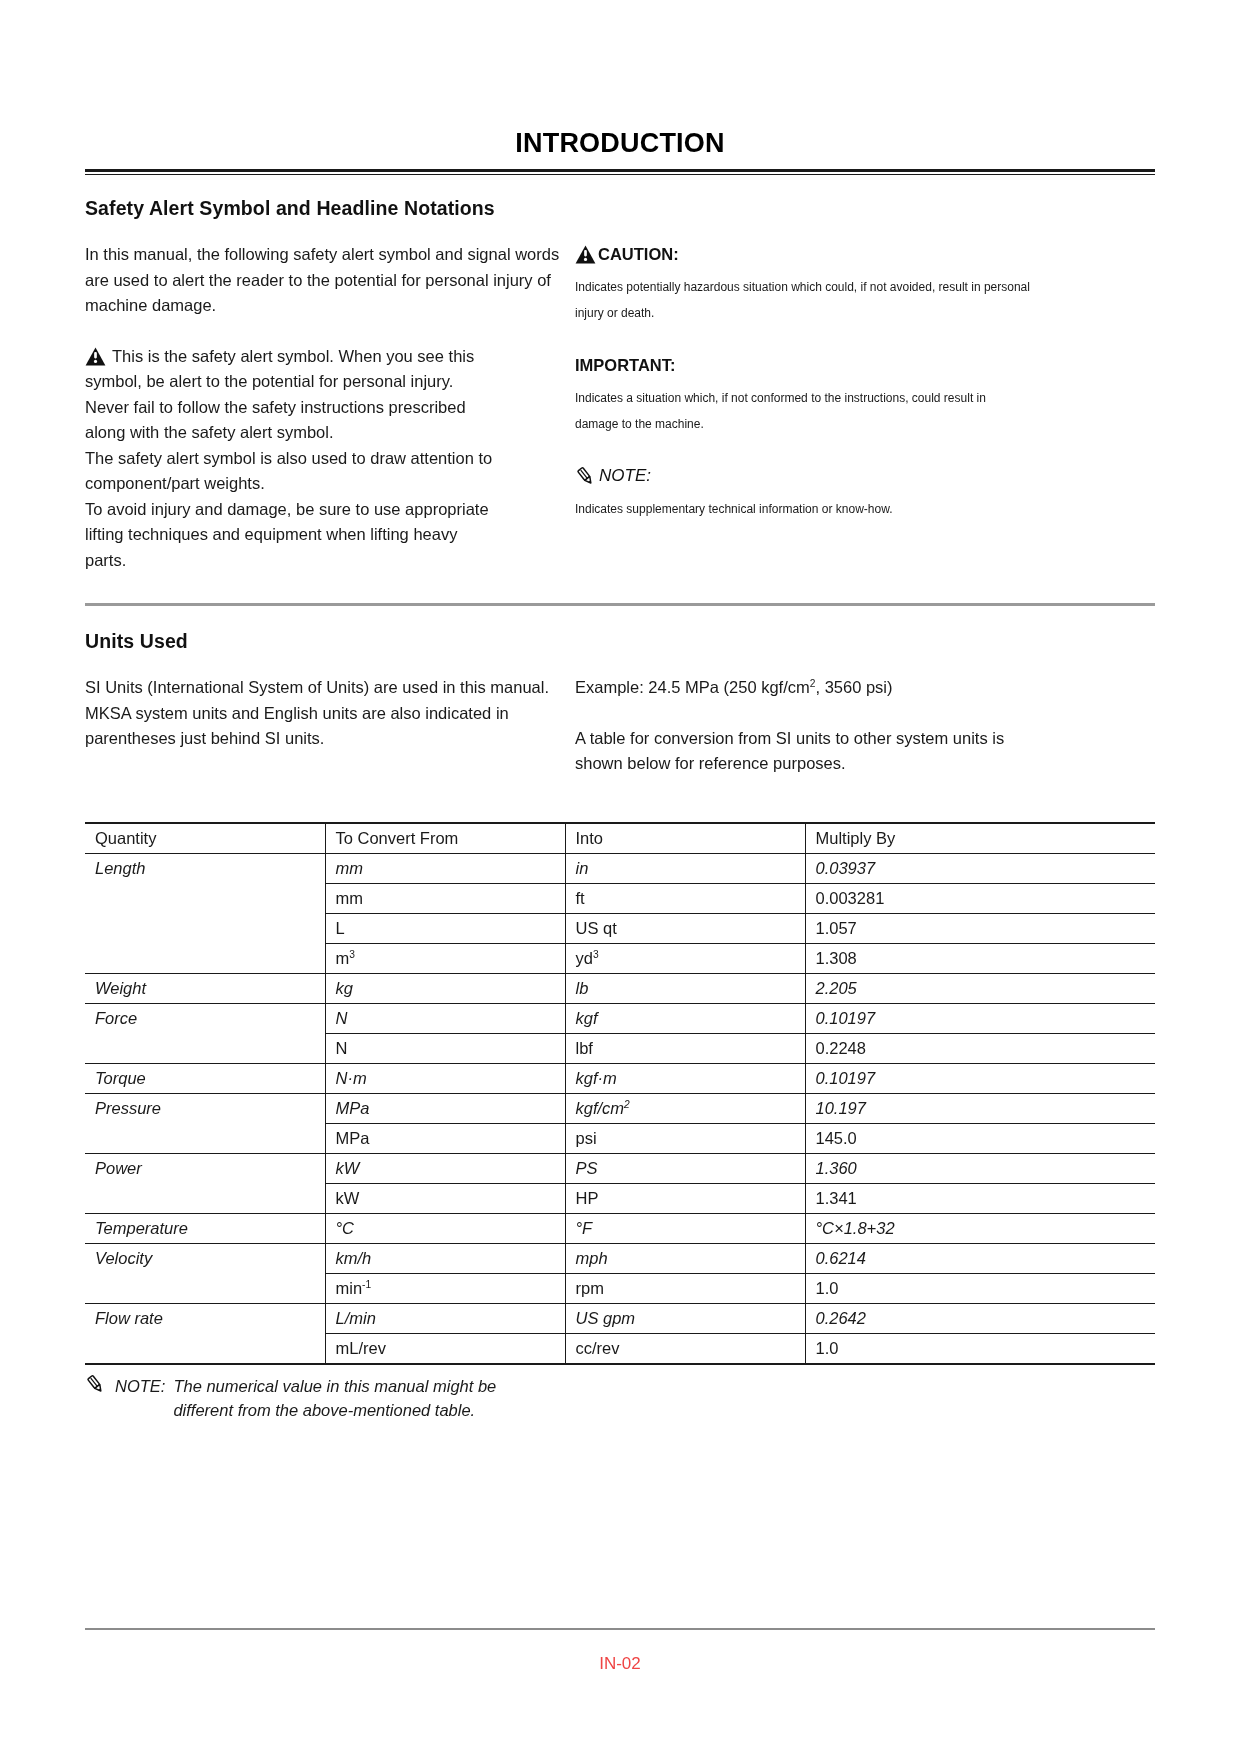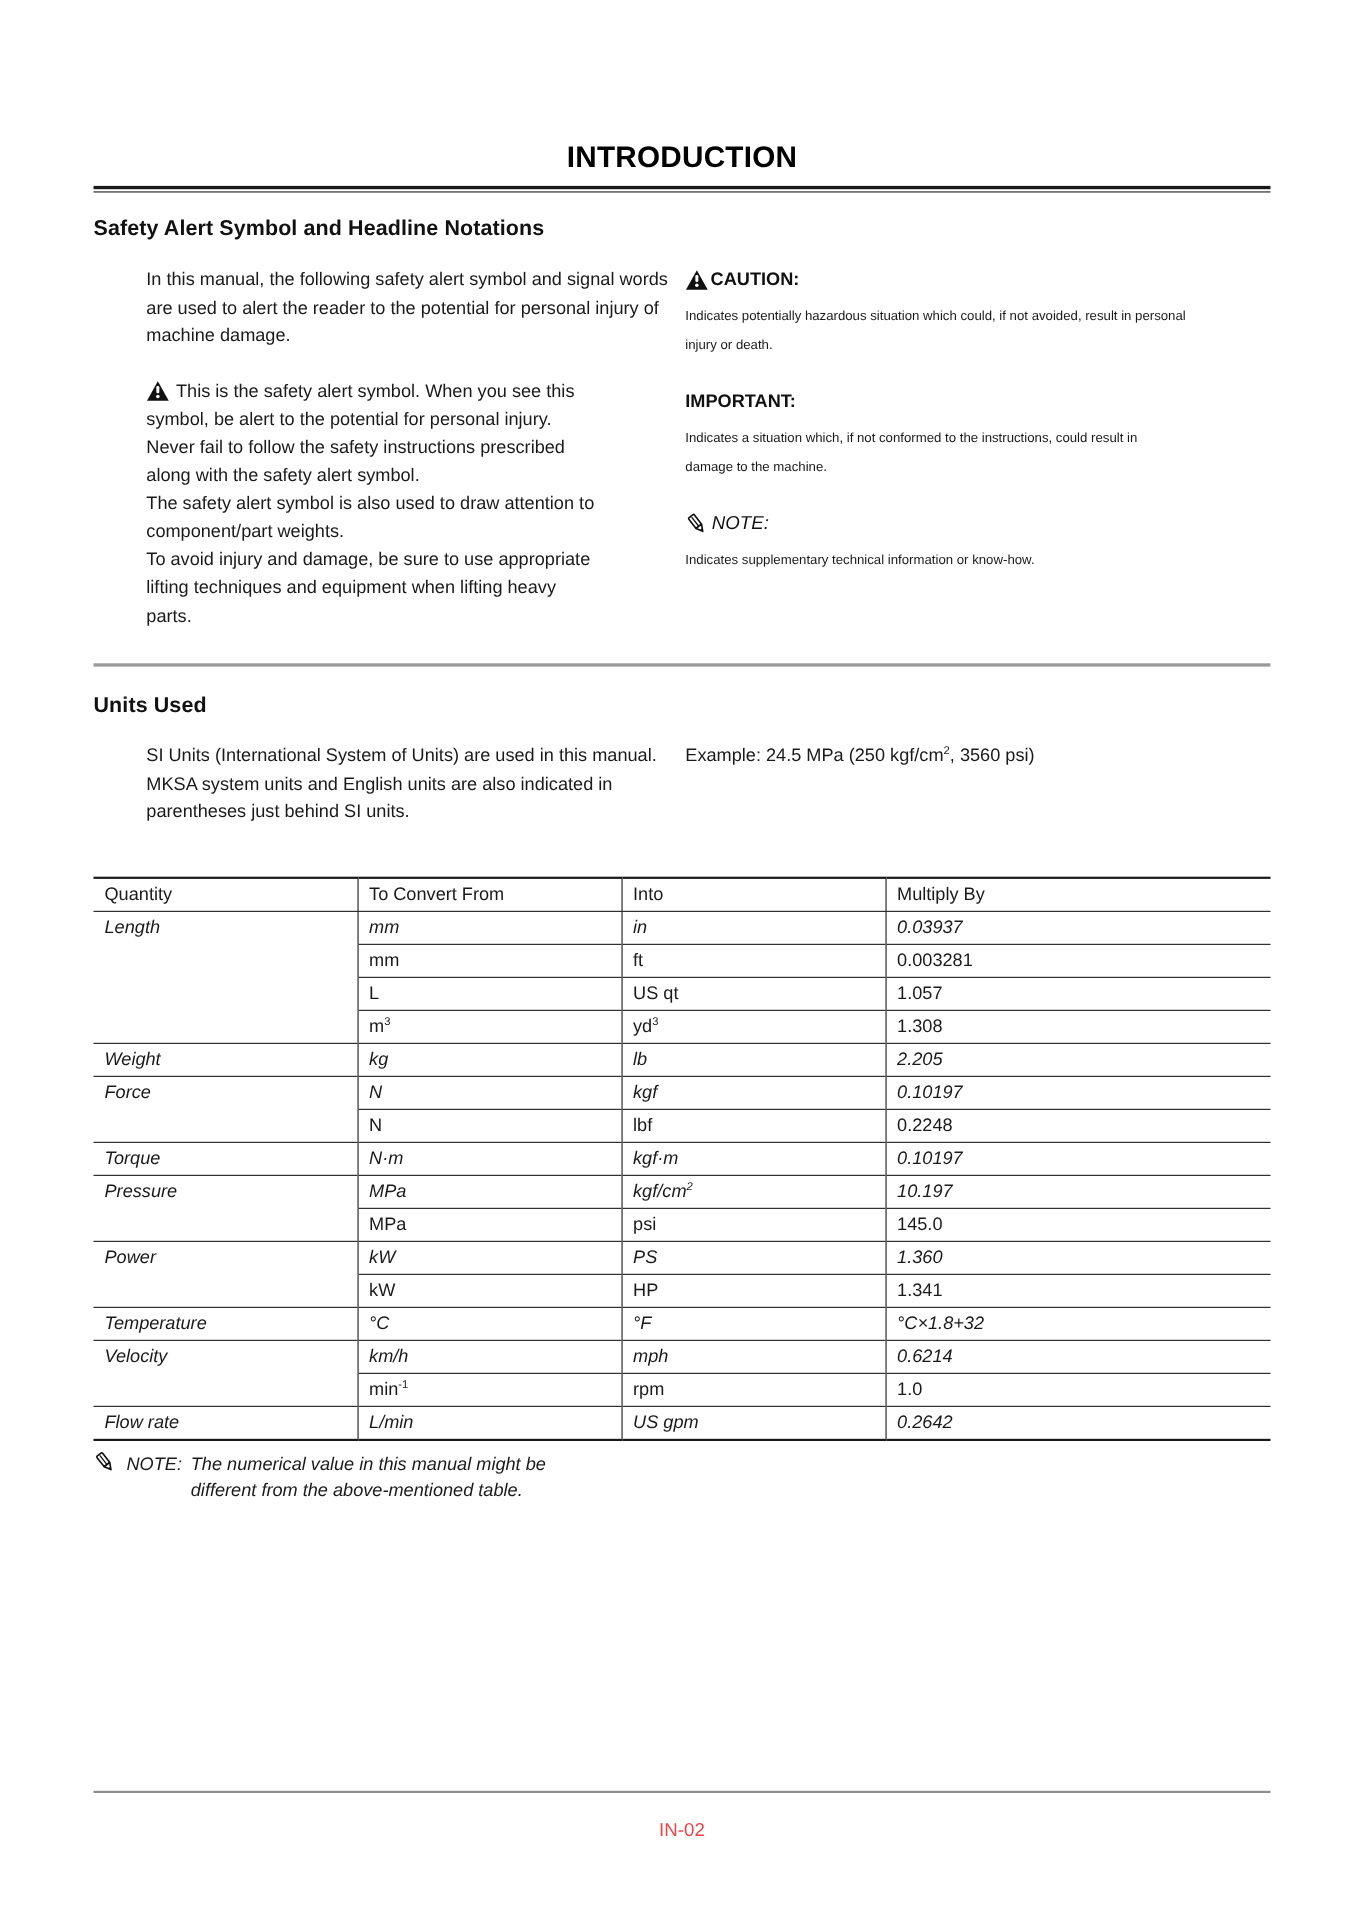--- a/index.html
+++ b/index.html
@@ -58,21 +58,20 @@
 
   
   .cols {
     display: flex;
     width: 100%;
   }
   .col-left {
     width: 490px;
     flex: 0 0 490px;
     padding-right: 0;
-    margin-left: 48px;
   }
   .col-right {
     flex: 1 1 auto;
     padding-left: 0;
   }
   .col-right-inner { width: 455px; }
 
   p.body {
     font-size: 16.5px;
     line-height: 25.5px;
@@ -280,20 +279,21 @@
     <div style="height:22px"></div>
 
     <div class="cols">
       <div class="col-left">
         <p class="body">SI Units (International System of Units) are used in this manual. MKSA system units and English units are also indicated in parentheses just behind SI units.</p>
       </div>
       <div class="col-right">
         <div class="col-right-inner">
           <p class="body"><span>Example: 24.5 MPa (250 kgf/cm</span><sup>2</sup><span>, 3560 psi)</span></p>
           <div style="height:25px"></div>
+          <p class="body">A table for conversion from SI units to other system units is shown below for reference purposes.</p>
         </div>
       </div>
     </div>
 
     <div style="height:45px"></div>
 
     <table class="conv">
       <colgroup>
         <col class="c1">
           <col class="c2">
@@ -396,20 +396,26 @@
             <td class="v2">min<sup>-1</sup></td>
             <td class="v3">rpm</td>
             <td class="v4">1.0</td>
           </tr>
           <tr class="group-start">
             <td class="qty">Flow rate</td>
             <td class="v2">L/min</td>
             <td class="v3">US gpm</td>
             <td class="v4">0.2642</td>
           </tr>
+          <tr class="sub rule-partial">
+            <td class="qty spacer"></td>
+            <td class="v2">mL/rev</td>
+            <td class="v3">cc/rev</td>
+            <td class="v4">1.0</td>
+          </tr>
           <tr class="bottom-rule">
             <td style="padding: 0px; height: 0px; border-right: none;"></td>
             <td style="padding: 0px; height: 0px; border-right: none;"></td>
             <td style="padding: 0px; height: 0px; border-right: none;"></td>
             <td style="padding: 0px; height: 0px; border-right: none;"></td>
           </tr>
         </tbody>
     </table>
 
     <div class="table-note">

